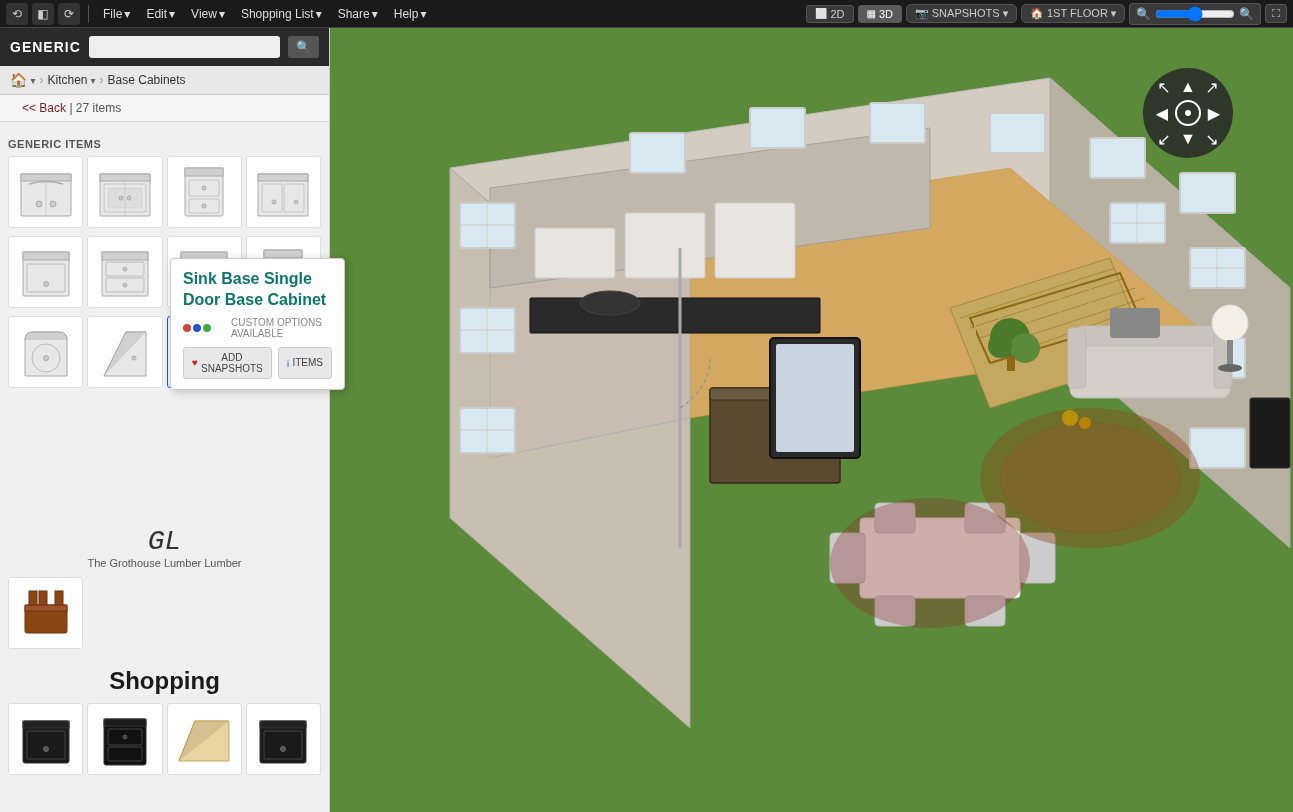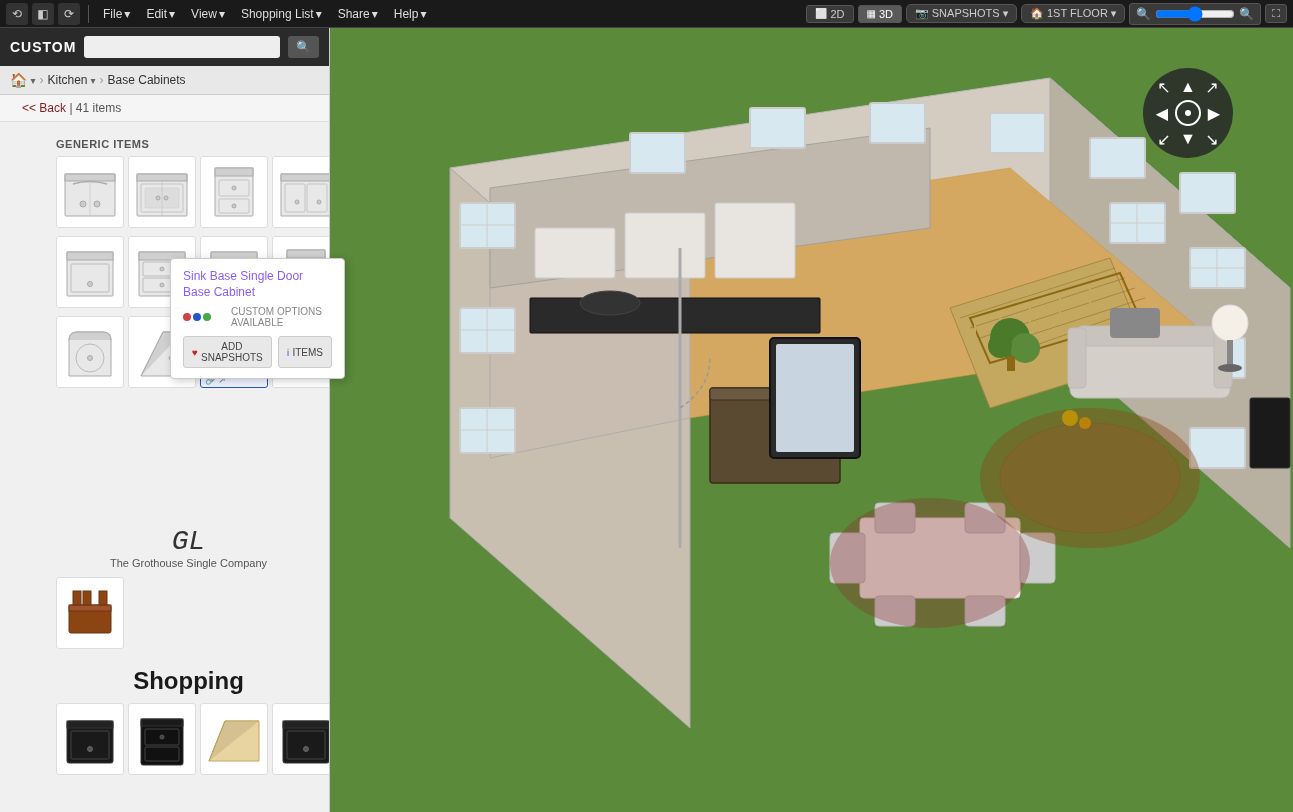--- a/index.html
+++ b/index.html
@@ -78,21 +78,21 @@
     .breadcrumb-home { font-size: 14px; }
 
     
     #back-bar {
       padding: 6px 10px; font-size: 12px; color: #555;
       border-bottom: 1px solid #ddd; background: #f5f5f5;
     }
     #back-bar a { color: #7f1d1d; cursor: pointer; text-decoration: none; margin-left: 12px; }
 
     
-    #catalog-content { flex: 1; overflow-y: auto; padding: 8px; margin-left: 48px; }
+    #catalog-content { flex: 1; overflow-y: auto; padding: 8px; }
     .section-title {
       font-size: 11px; font-weight: bold; color: #555;
       margin: 8px 0 6px 0; letter-spacing: 0.5px;
     }
 
     
     .item-grid {
       display: grid; grid-template-columns: repeat(4, 1fr);
       gap: 4px; margin-bottom: 8px;
     }
@@ -108,21 +108,21 @@
       width: 58px; height: 56px;
     }
 
     
     #tooltip {
       position: absolute; left: 170px; top: 258px;
       background: white; border: 1px solid #ccc; border-radius: 4px;
       padding: 10px 12px; width: 175px; box-shadow: 2px 2px 8px rgba(0,0,0,0.2);
       z-index: 100; font-size: 12px;
     }
-    #tooltip-title { font-size: 12px; font-weight: normal; color: #8b5cf6; margin-bottom: 6px; line-height: 1.3; }
+    #tooltip-title { font-size: 16px; font-weight: bold; color: #0f766e; margin-bottom: 6px; line-height: 1.3; }
     #tooltip-custom {
       display: flex; align-items: center; gap: 20px;
       font-size: 10px; color: #888; margin-bottom: 8px;
     }
     .color-dots { display: flex; gap: 2px; }
     .dot { width: 8px; height: 8px; border-radius: 50%; }
     .tooltip-buttons { display: flex; gap: 6px; }
     .btn-fav {
       background: #e8e8e8; border: 1px solid #ccc; border-radius: 3px;
       padding: 4px 8px; font-size: 10px; cursor: pointer;
@@ -233,21 +233,21 @@
     </div>
     <div class="fullscreen-btn">⛶</div>
   </div>
 </div>
 
 <div id="main">
 
   <div id="left-panel">
 
     <div id="catalog-header">
-      <span id="catalog-title">CUSTOM</span>
+      <span id="catalog-title">GENERIC</span>
       <input id="search-box" type="text" style="">
       <button id="search-btn">🔍</button>
     </div>
 
     <div id="breadcrumb">
       <div class="breadcrumb-item">
         <span class="breadcrumb-home">🏠</span>
         <span style="font-size:10px; color:#666;">▾</span>
       </div>
       <span class="breadcrumb-sep">›</span>
@@ -257,21 +257,21 @@
       </div>
       <span class="breadcrumb-sep">›</span>
       <div class="breadcrumb-item">
         <span>Base Cabinets</span>
       </div>
     </div>
 
     <div id="back-bar">
       <a>&lt;&lt; Back</a>
       <span> | </span>
-      <span>41 items</span>
+      <span>27 items</span>
     </div>
 
     <div id="catalog-content">
       <div class="section-title">GENERIC ITEMS</div>
 
       <div class="item-grid">
 
         <div class="catalog-item">
           <svg class="cabinet-img" viewBox="0 0 58 56" fill="none" xmlns="http://www.w3.org/2000/svg">
             <rect x="4" y="10" width="50" height="42" rx="1" fill="#e8e8e8" stroke="#aaa" stroke-width="1"></rect>
@@ -424,21 +424,21 @@
             <span>ITEMS</span>
           </button>
         </div>
       </div>
 
       <div class="brand-section" style="margin-top: 130px;">
         <div class="brand-logo">
           <div class="brand-grothouse">
             <span style="font-style:italic; font-family: Liberation Mono, monospace; font-size: 28px;">GL</span>
           </div>
-          <div class="brand-grothouse-sub">The Grothouse Single Company</div>
+          <div class="brand-grothouse-sub">The Grothouse Lumber Lumber</div>
         </div>
 
         <div class="item-grid" style="grid-template-columns: repeat(4, 1fr);">
           <div class="catalog-item">
             <svg viewBox="0 0 58 56" width="58" height="56">
               <rect x="8" y="20" width="42" height="28" rx="2" fill="#8B4513" stroke="#6B3410" stroke-width="1"></rect>
               <rect x="8" y="20" width="42" height="6" fill="#A0522D" stroke="#6B3410" stroke-width="1"></rect>
               <rect x="12" y="6" width="8" height="14" fill="#8B4513" stroke="#6B3410" stroke-width="1"></rect>
               <rect x="22" y="6" width="8" height="14" fill="#8B4513" stroke="#6B3410" stroke-width="1"></rect>
               <rect x="38" y="6" width="8" height="14" fill="#8B4513" stroke="#6B3410" stroke-width="1"></rect>

